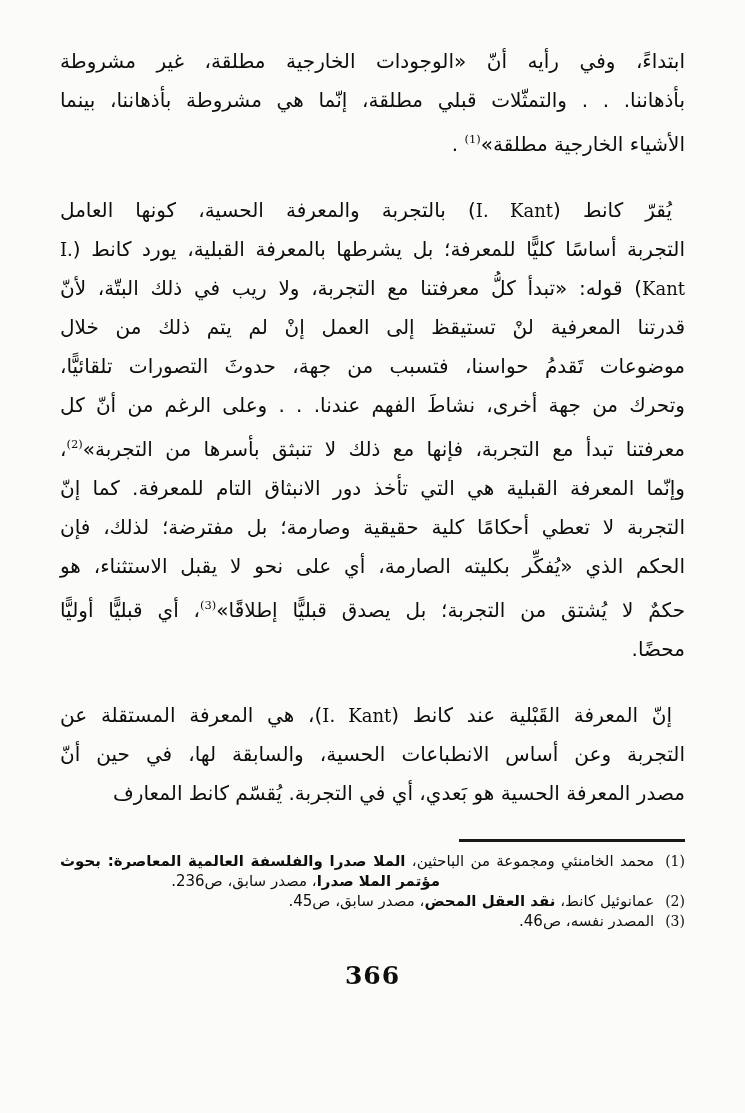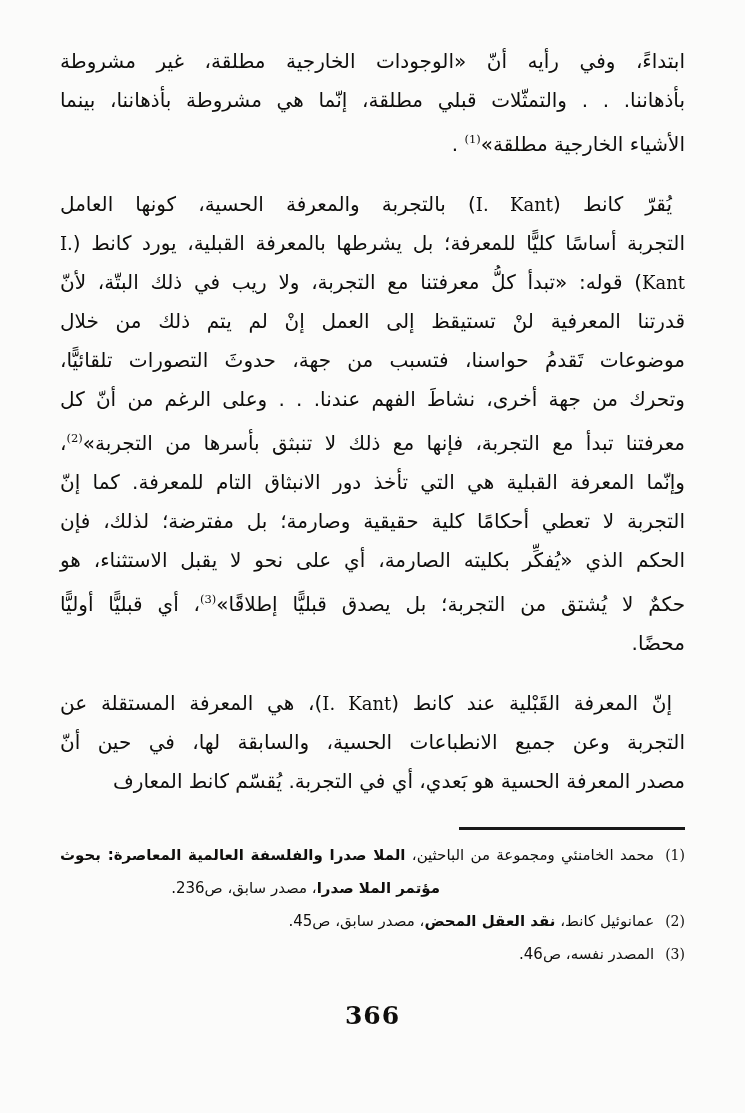--- a/index.html
+++ b/index.html
@@ -16,21 +16,21 @@
     margin:0 auto;
     padding-top:42px;
     position:relative;
   }
   
   .main{
     font-size:20px;
     line-height:39px;
   }
   .para{margin:0;}
-  .para + .para{margin-top:21px;}
+  .para + .para{margin-top:27px;}
   .line{
     text-align:justify;
     text-align-last:justify;
     min-height:39px;
   }
   .line.last{
     text-align-last:right;
   }
   .line.ind{padding-right:13px;}
   .lat{
@@ -45,21 +45,21 @@
   }
   
   .fn-sep{
     width:226px;
     height:2.5px;
     background:#191919;
     margin:26px 0 9px auto;
   }
   .footnotes{
     font-size:15px;
-    line-height:33px;
+    line-height:20px;
   }
   .fn-line{
     text-align:right;
     text-align-last:right;
   }
   .fn-line.just{
     text-align:justify;
     text-align-last:justify;
   }
   .fn-line.cont{
@@ -102,21 +102,21 @@
         <div class="line"><span class="">وتحرك من جهة أخرى، نشاطَ الفهم عندنا. . . وعلى الرغم من أنّ كل</span></div>
         <div class="line"><span class="">معرفتنا تبدأ مع التجربة، فإنها مع ذلك لا تنبثق بأسرها من التجربة»</span><span dir="ltr" class="sup">(2)</span><span class="">،</span></div>
         <div class="line"><span class="">وإنّما المعرفة القبلية هي التي تأخذ دور الانبثاق التام للمعرفة. كما إنّ</span></div>
         <div class="line"><span class="">التجربة لا تعطي أحكامًا كلية حقيقية وصارمة؛ بل مفترضة؛ لذلك، فإن</span></div>
         <div class="line"><span class="">الحكم الذي «يُفكِّر بكليته الصارمة، أي على نحو لا يقبل الاستثناء، هو</span></div>
         <div class="line"><span class="">حكمٌ لا يُشتق من التجربة؛ بل يصدق قبليًّا إطلاقًا»</span><span dir="ltr" class="sup">(3)</span><span class="">، أي قبليًّا أوليًّا</span></div>
         <div class="line last"><span class="">محضًا.</span></div>
       </div>
       <div class="para">
         <div class="line ind"><span class="">إنّ المعرفة القَبْلية عند كانط (</span><span dir="ltr" class="lat">I. Kant</span><span class="">)، هي المعرفة المستقلة عن</span></div>
-        <div class="line"><span class="">التجربة وعن جميع الانطباعات الحسية، والسابقة لها، في حين أنّ</span></div>
+        <div class="line"><span class="">التجربة وعن أساس الانطباعات الحسية، والسابقة لها، في حين أنّ</span></div>
         <div class="line last"><span class="">مصدر المعرفة الحسية هو بَعدي، أي في التجربة. يُقسّم كانط المعارف</span></div>
       </div>
     </div>
   <div class="fn-sep"></div>
   <div class="footnotes" id="footnotes">
       <div>
         <div class="fn-line just"><span dir="ltr" class="fn-marker">(1)</span><span class="">محمد الخامنئي ومجموعة من الباحثين، </span><span class="b">الملا صدرا والفلسفة العالمية المعاصرة: بحوث</span></div>
         <div class="fn-line cont"><span class="b">مؤتمر الملا صدرا</span><span class="">، مصدر سابق، ص236.</span></div>
       </div>
       <div>

